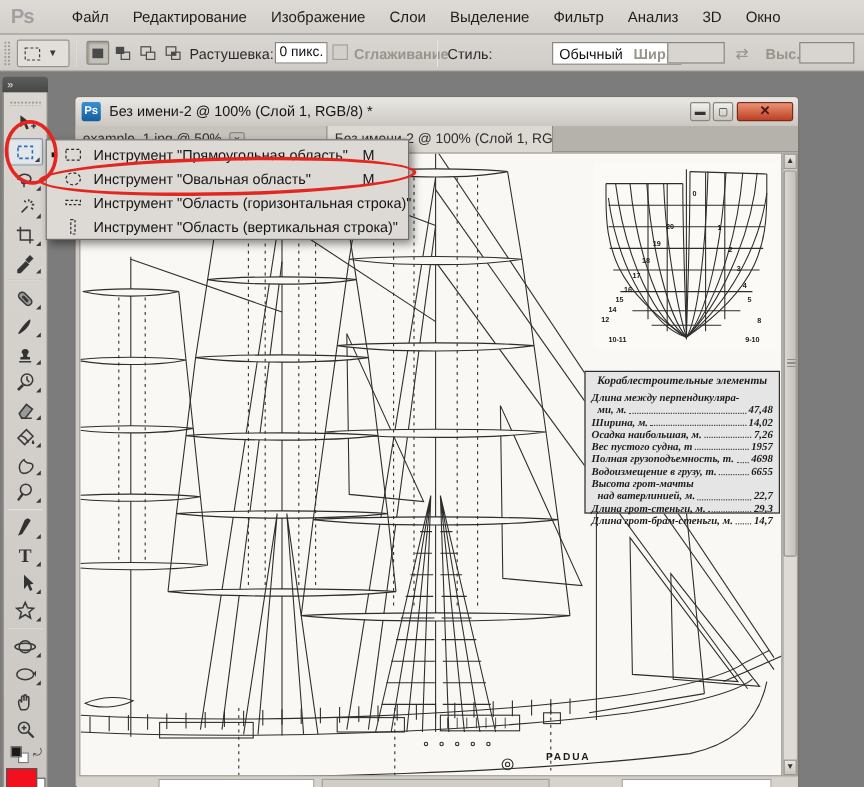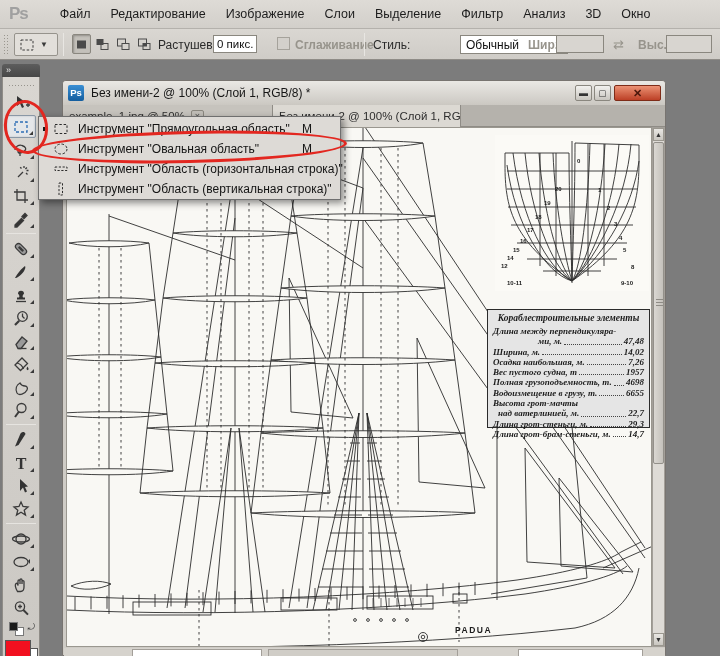--- a/index.html
+++ b/index.html
@@ -167,21 +167,21 @@
       </div>
       <div class="mode-btn">
         <svg width="17" height="17" viewBox="0 0 17 17" fill="none" stroke="#4a4a4a">
           <rect x="2.5" y="3" width="8" height="7"></rect>
           <rect x="7" y="7.5" width="7" height="6"></rect>
           <rect x="7" y="7.5" width="3.5" height="2.5" fill="#4a4a4a" stroke="none"></rect>
         </svg>
       </div>
     </div>
   <span class="ob ob-label" style="left:158px">Растушевка:</span>
-  <input class="ob ob-input" style="left: 213px; width: 44px;" value="0 пикс.">
+  <input class="ob ob-input" style="left: 229px; width: 44px;" value="0 пикс.">
   <div class="checkbox ob"></div>
   <span class="ob ob-label dis" style="left:295px">Сглаживание</span>
   <div class="ob sep-v" style="left:364px"></div>
   <span class="ob ob-label" style="left:373px">Стиль:</span>
   <div class="ob ob-select">
     <span>Обычный</span>
     <span class="dd-arrow">▼</span>
   </div>
   <span class="ob ob-label dis" style="left:528px">Шир.:</span>
   <input class="ob ob-input dis" style="left: 556px; width: 48px;" disabled="">
@@ -506,21 +506,21 @@
       </g>
     </svg>
 
     <div class="shiptable">
       <div class="ttl">Кораблестроительные элементы</div>
       <div>
           <div class="trow">
             <span>Длина между перпендикуляра-</span>
           </div>
           <div class="trow">
-            <span style="padding-left: 5px; margin-left: 40px;">  ми, м.</span>
+            <span style="padding-left: 5px;">  ми, м.</span>
             <span class="lead"></span>
             <span class="val">47,48</span>
           </div>
           <div class="trow">
             <span>Ширина, м.</span>
             <span class="lead"></span>
             <span class="val">14,02</span>
           </div>
           <div class="trow">
             <span>Осадка наибольшая, м.</span>

